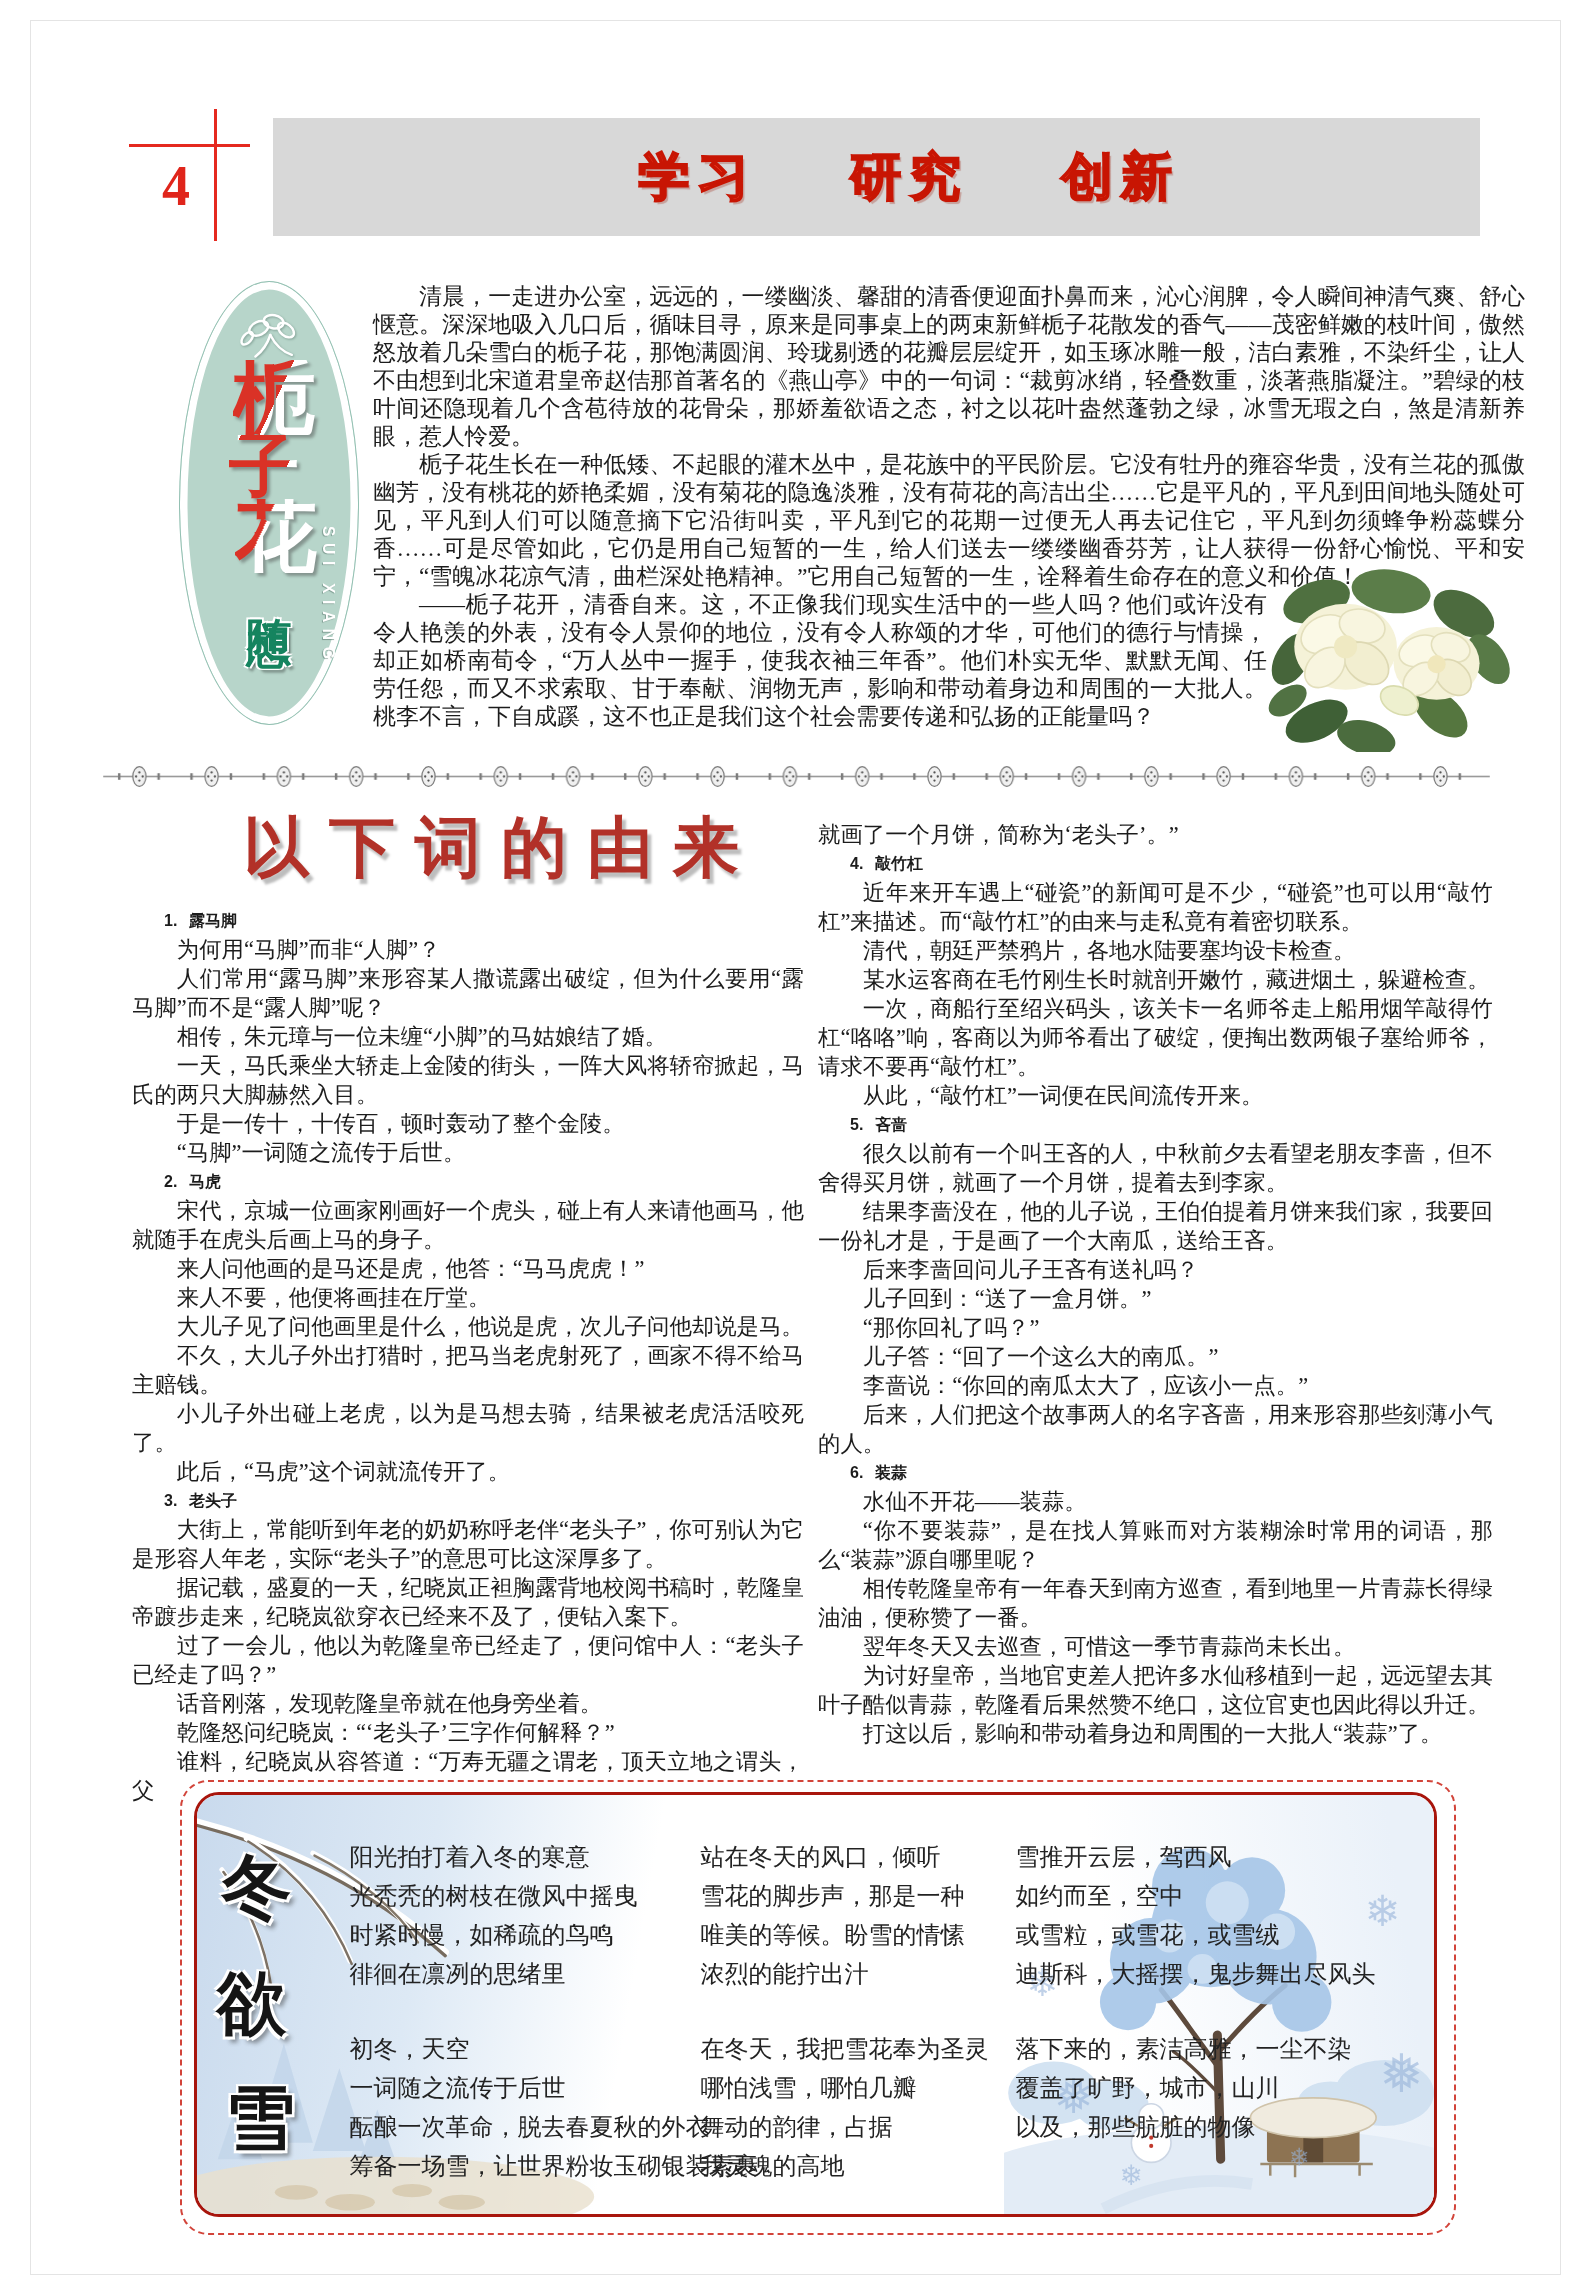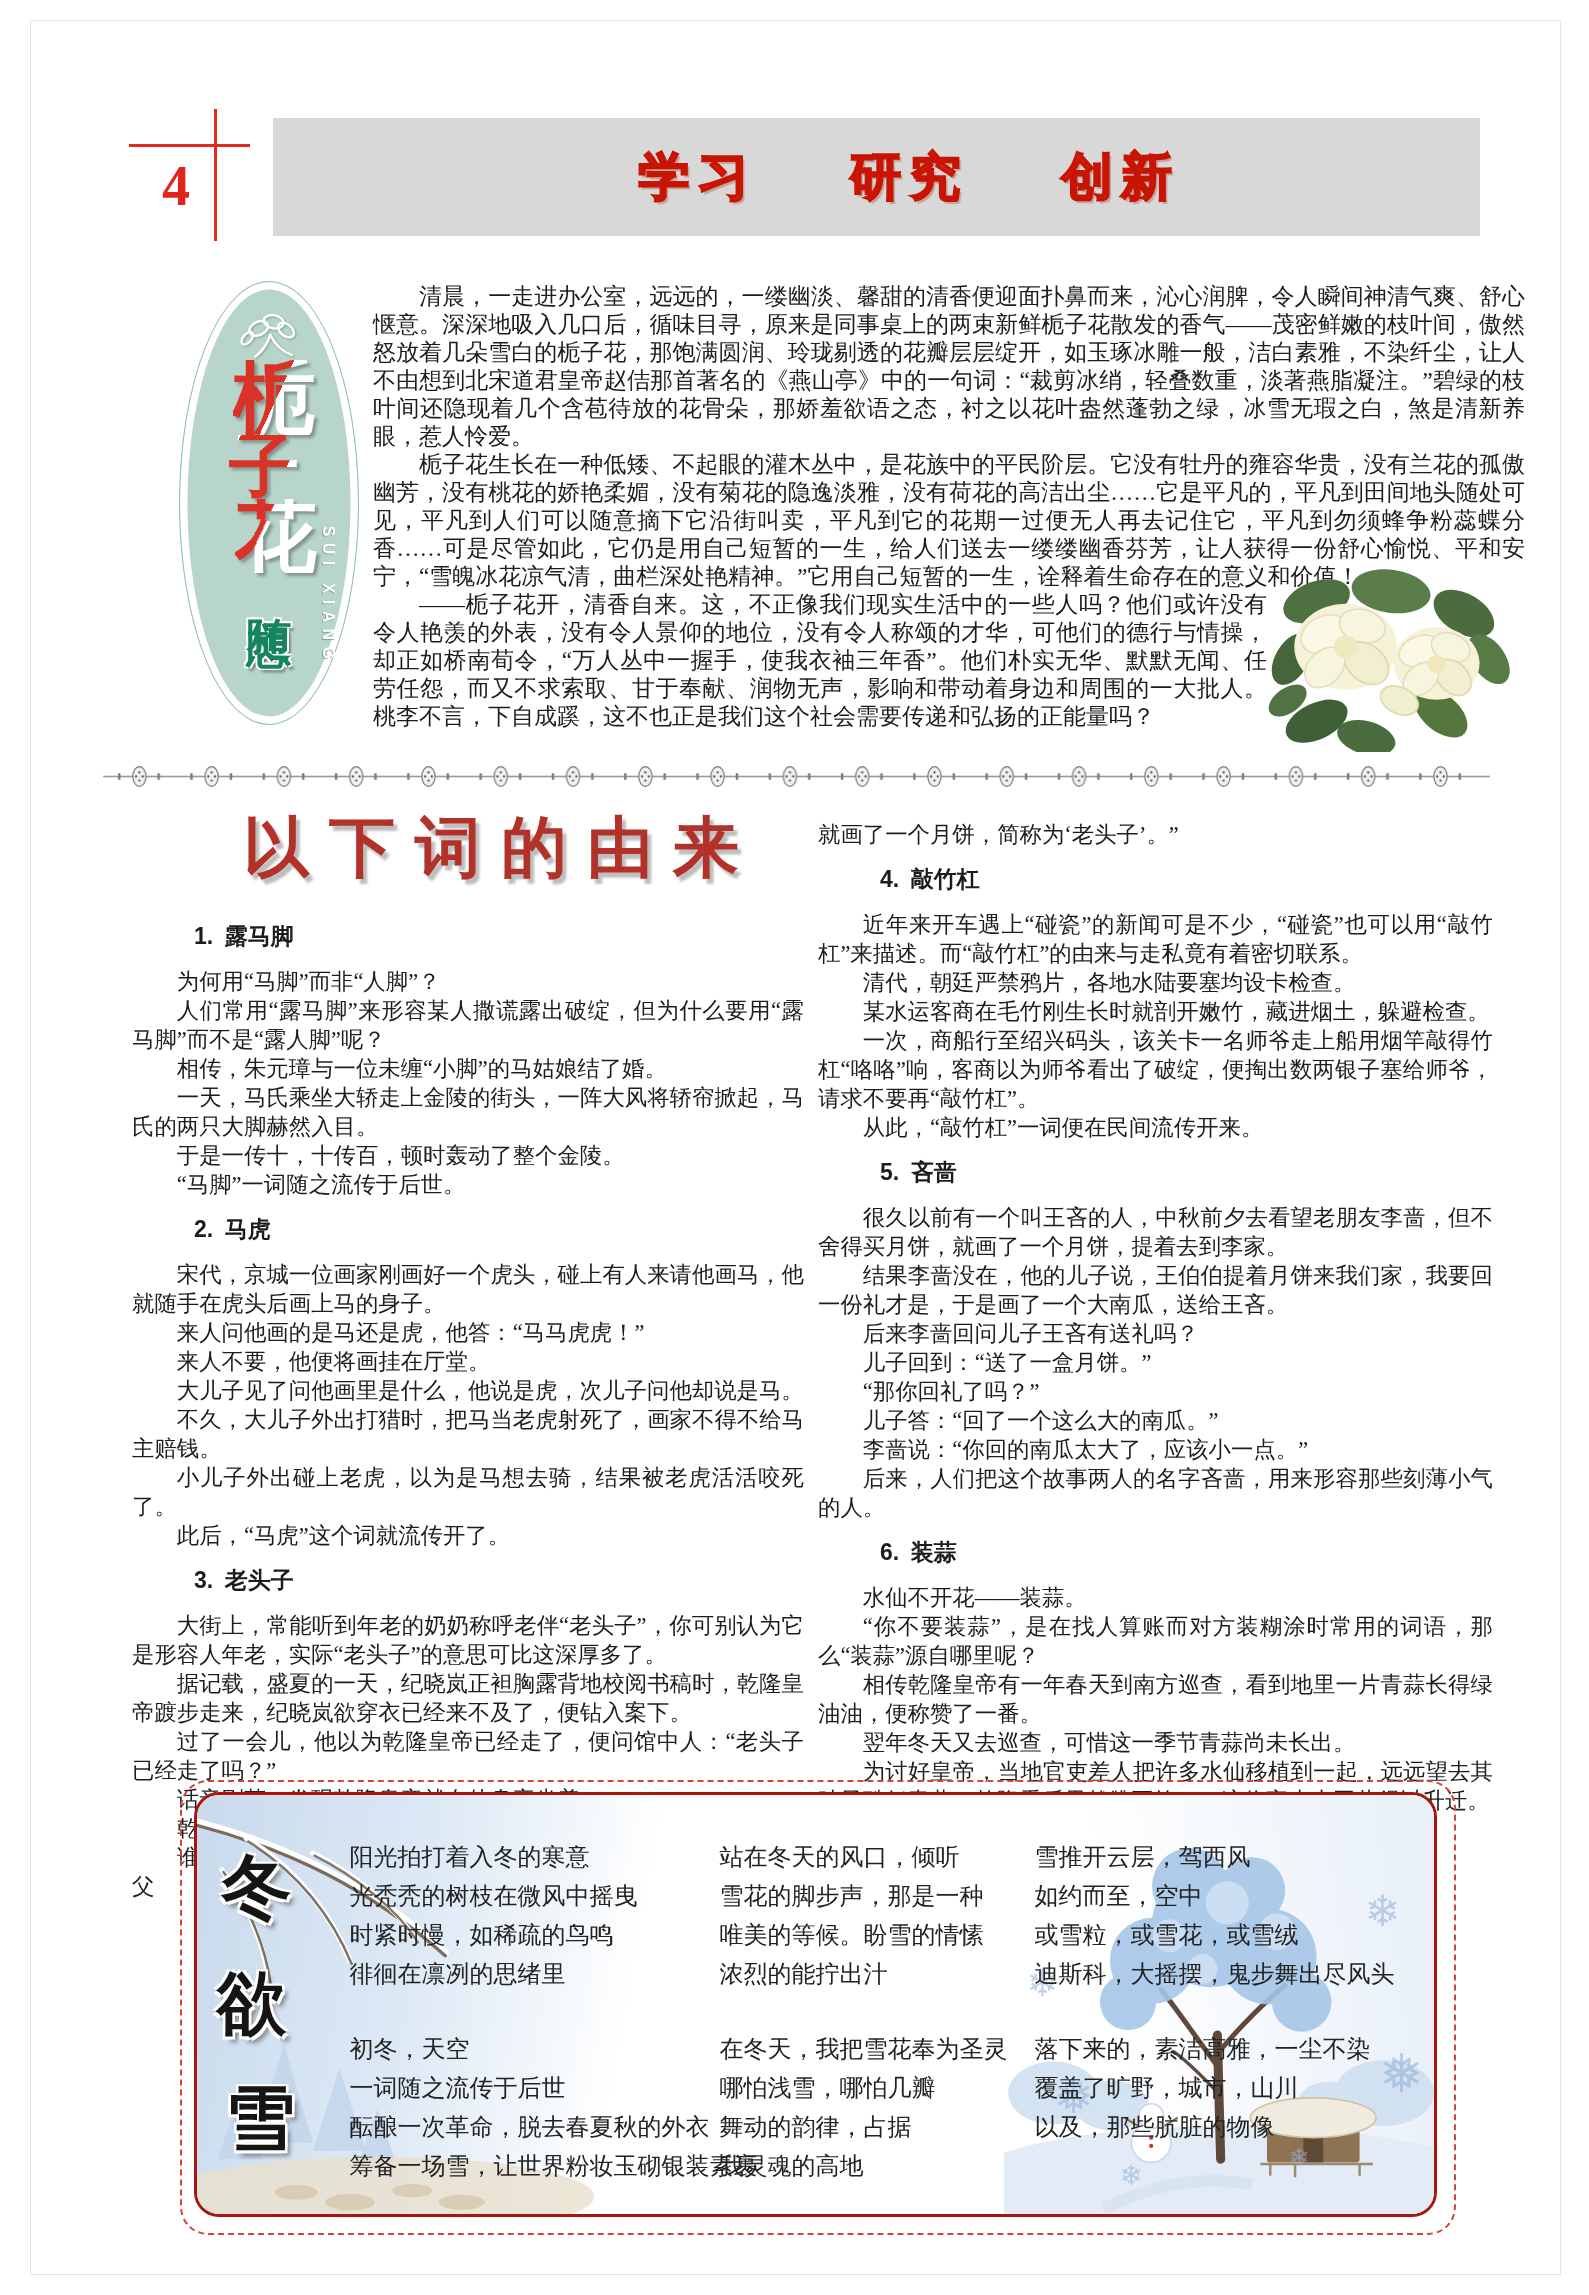--- a/index.html
+++ b/index.html
@@ -49,22 +49,22 @@
 
   
   .divider{position:absolute;left:98px;top:765px;width:1397px;height:23px;}
 
   
   .origins-title{position:absolute;left:243px;top:803px;font-size:66px;font-weight:900;
       letter-spacing:20px;color:#b23128;text-shadow:4.1px 5px 2.5px #bdbdbd;}
   .col{position:absolute;font-size:22.4px;line-height:29px;text-align:justify;}
   .col-left{left:132px;top:906px;width:672px;}
   .col-right{left:818px;top:820px;width:675px;}
-  .entry-h{margin:16px;text-indent:2em;font-family:"Liberation Sans","DejaVu Sans",sans-serif;
-           font-weight:bold;font-size:23px;}
+  .entry-h{margin:0;text-indent:2em;font-family:"Liberation Sans","DejaVu Sans",sans-serif;
+           font-weight:bold;font-size:16px;}
   .entry-h .entry-term{margin-left:11.6px;}
   .entry-p{margin:0;text-indent:2em;}
   .cont{margin:0;text-indent:0;}
 
   
   .poem-outer{position:absolute;left:180px;top:1780px;width:1276px;height:455px;
       border:2.5px dashed #d2443a;border-radius:28px;box-sizing:border-box;}
   .poem-box{position:absolute;left:11.6px;top:10px;width:1243px;height:425px;border:3.3px solid #a8150c;
       border-radius:25px;background:#fff;overflow:hidden;box-sizing:border-box;}
   .winter-left{position:absolute;left:0;top:0;width:513px;height:100%;
@@ -74,21 +74,21 @@
   .winter-left svg,.winter-right svg{position:absolute;left:0;top:0;}
   .snowflake{position:absolute;color:rgba(150,178,216,.6);}
   .poem-title{position:absolute;left:25px;top:46px;display:flex;flex-direction:column;gap:21.5px;
       font-weight:900;font-size:70px;color:#151515;}
   .poem-title-char{text-shadow:-2.5px -2.5px 0 #fff,2.5px -2.5px 0 #fff,-2.5px 2.5px 0 #fff,2.5px 2.5px 0 #fff,5px 5.8px 4.1px rgba(40,40,40,.45);}
   .poem-title-char:nth-of-type(2){margin-left:-5px;}
   .poem-title-char:nth-of-type(3){margin-left:3.3px;}
   .poem-cols{position:absolute;left:153px;top:43px;display:flex;}
   .poem-col{flex:none;}
   .poem-col:nth-of-type(1){width:351px;}
-  .poem-col:nth-of-type(2){width:315px;margin-left:19px;}
+  .poem-col:nth-of-type(2){width:315px;}
   .poem-col:nth-of-type(3){width:381px;}
   .poem-stanza:nth-of-type(2){margin-top:36px;}
   .poem-line{font-size:24px;line-height:39px;white-space:nowrap;color:#222;}
 </style>
 </head>
 <body>
 
 <div class="page">
   <div class="page-frame"></div>
 

